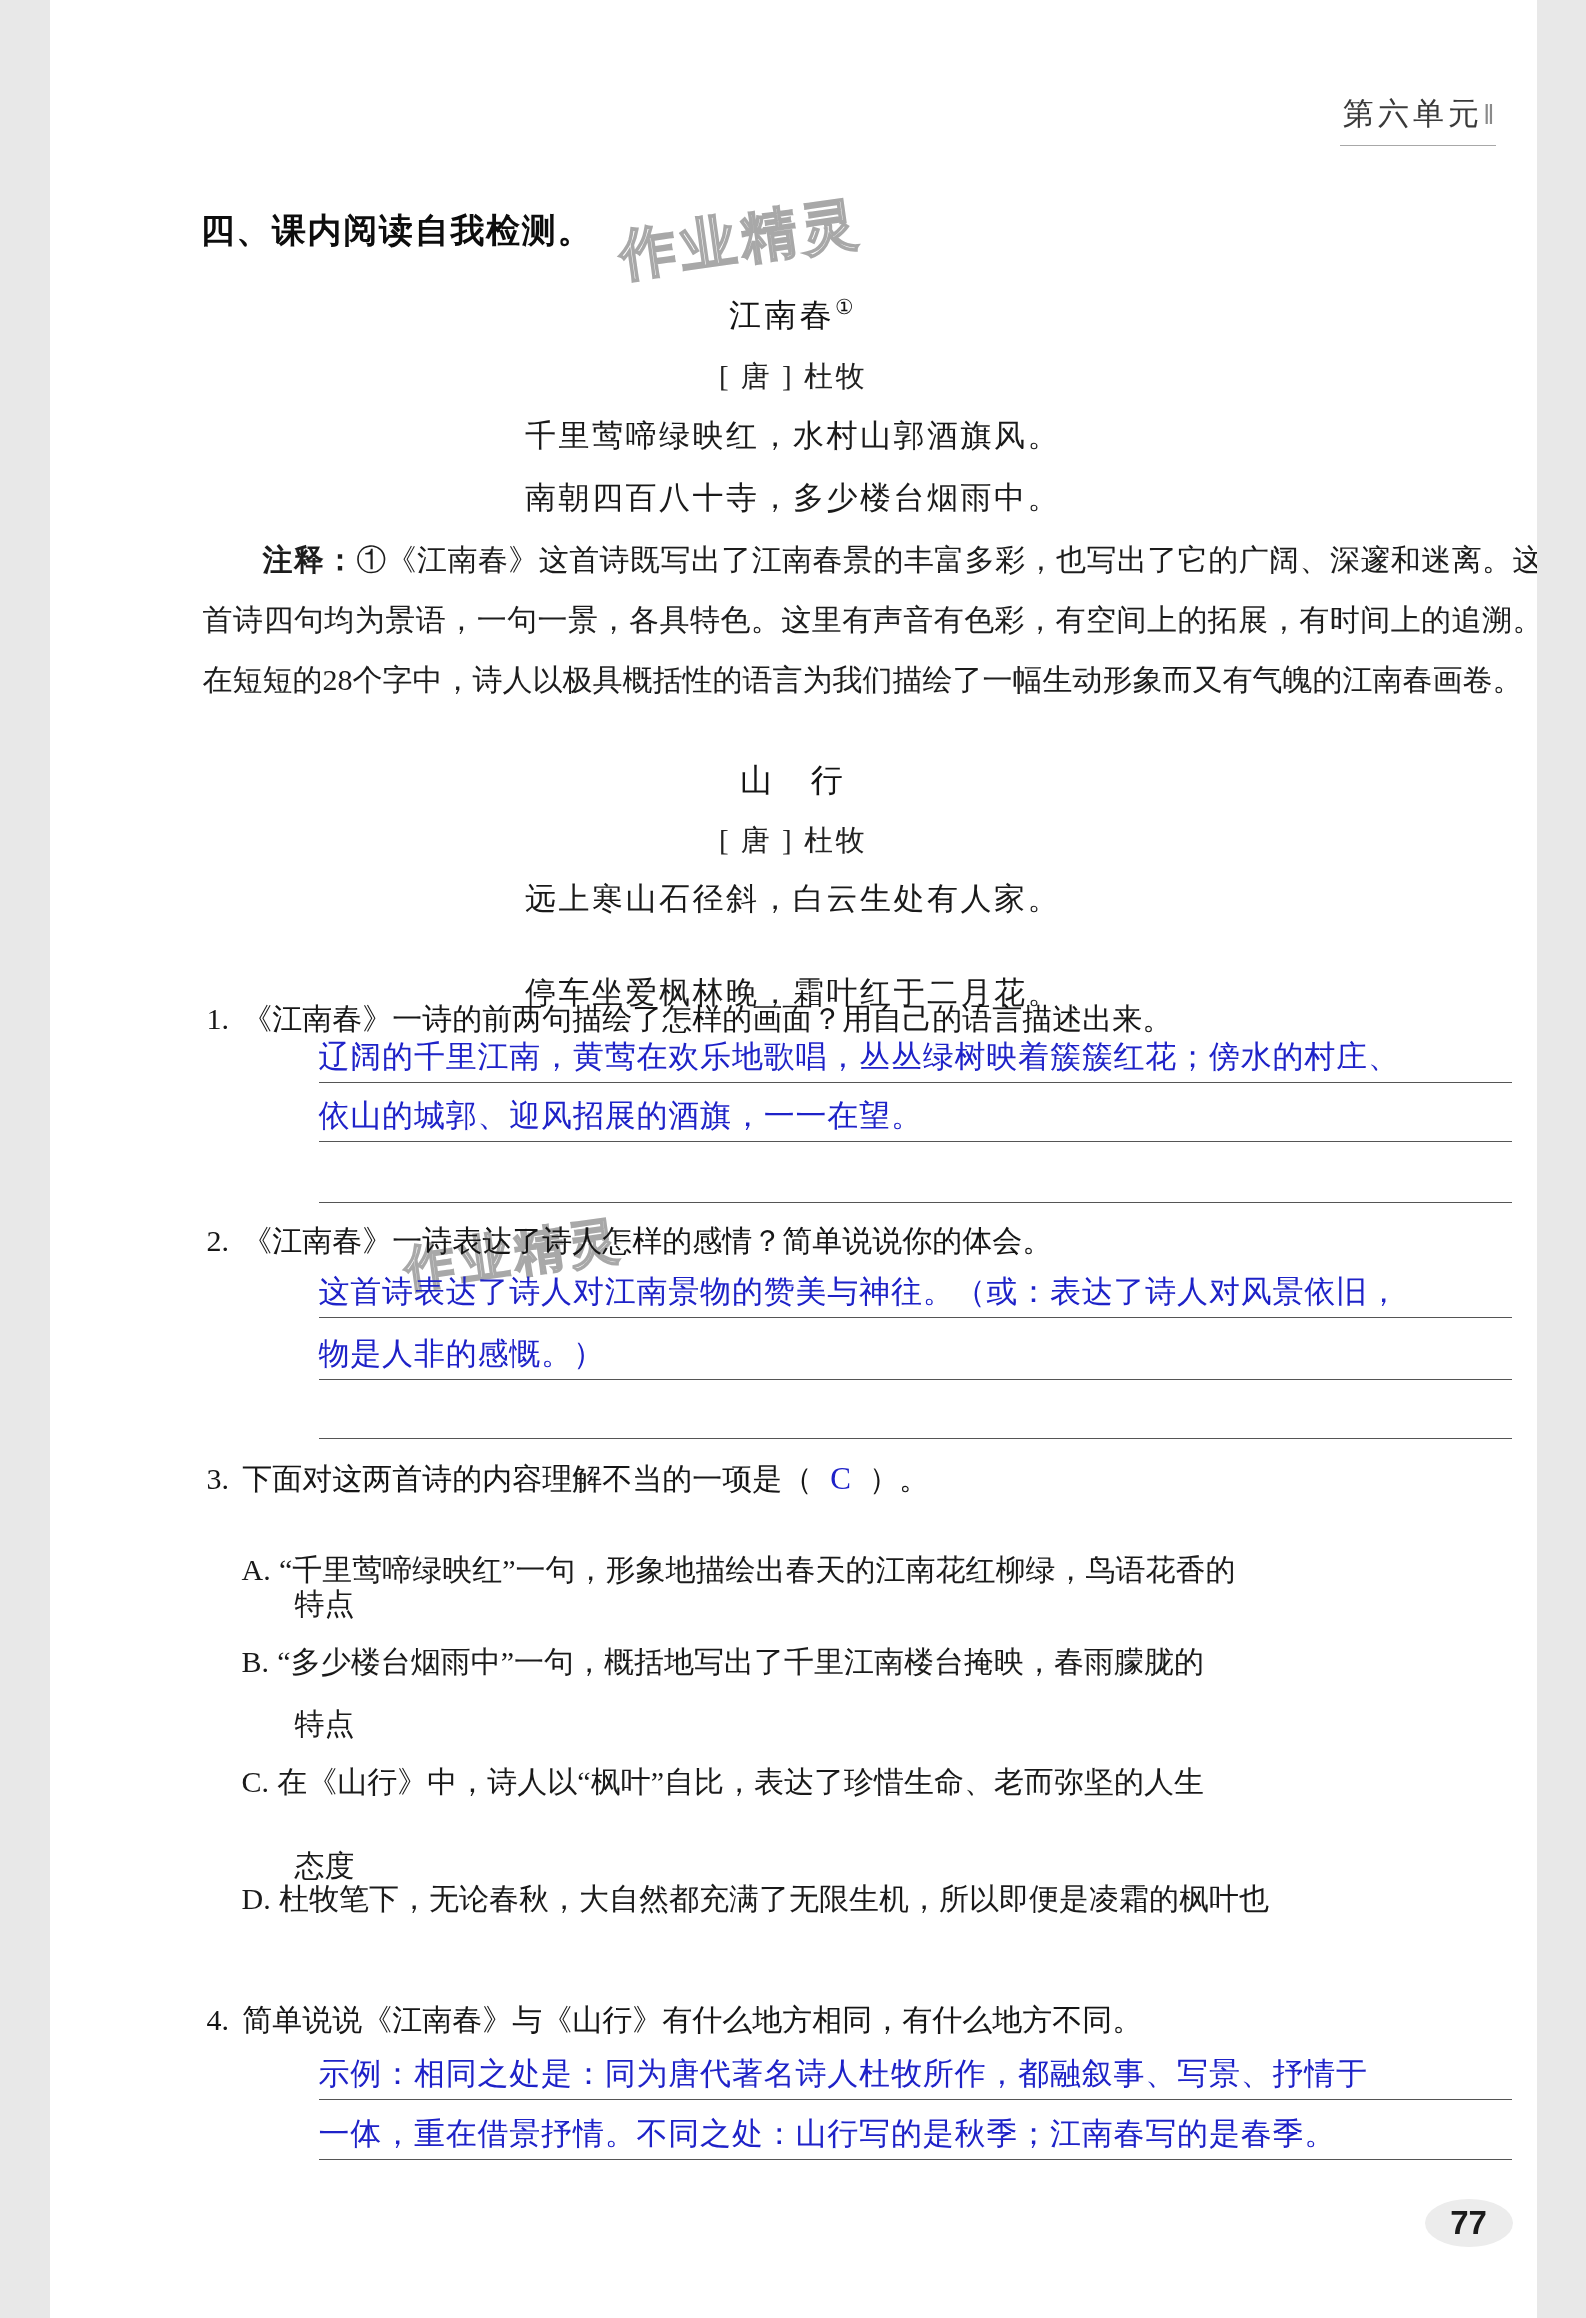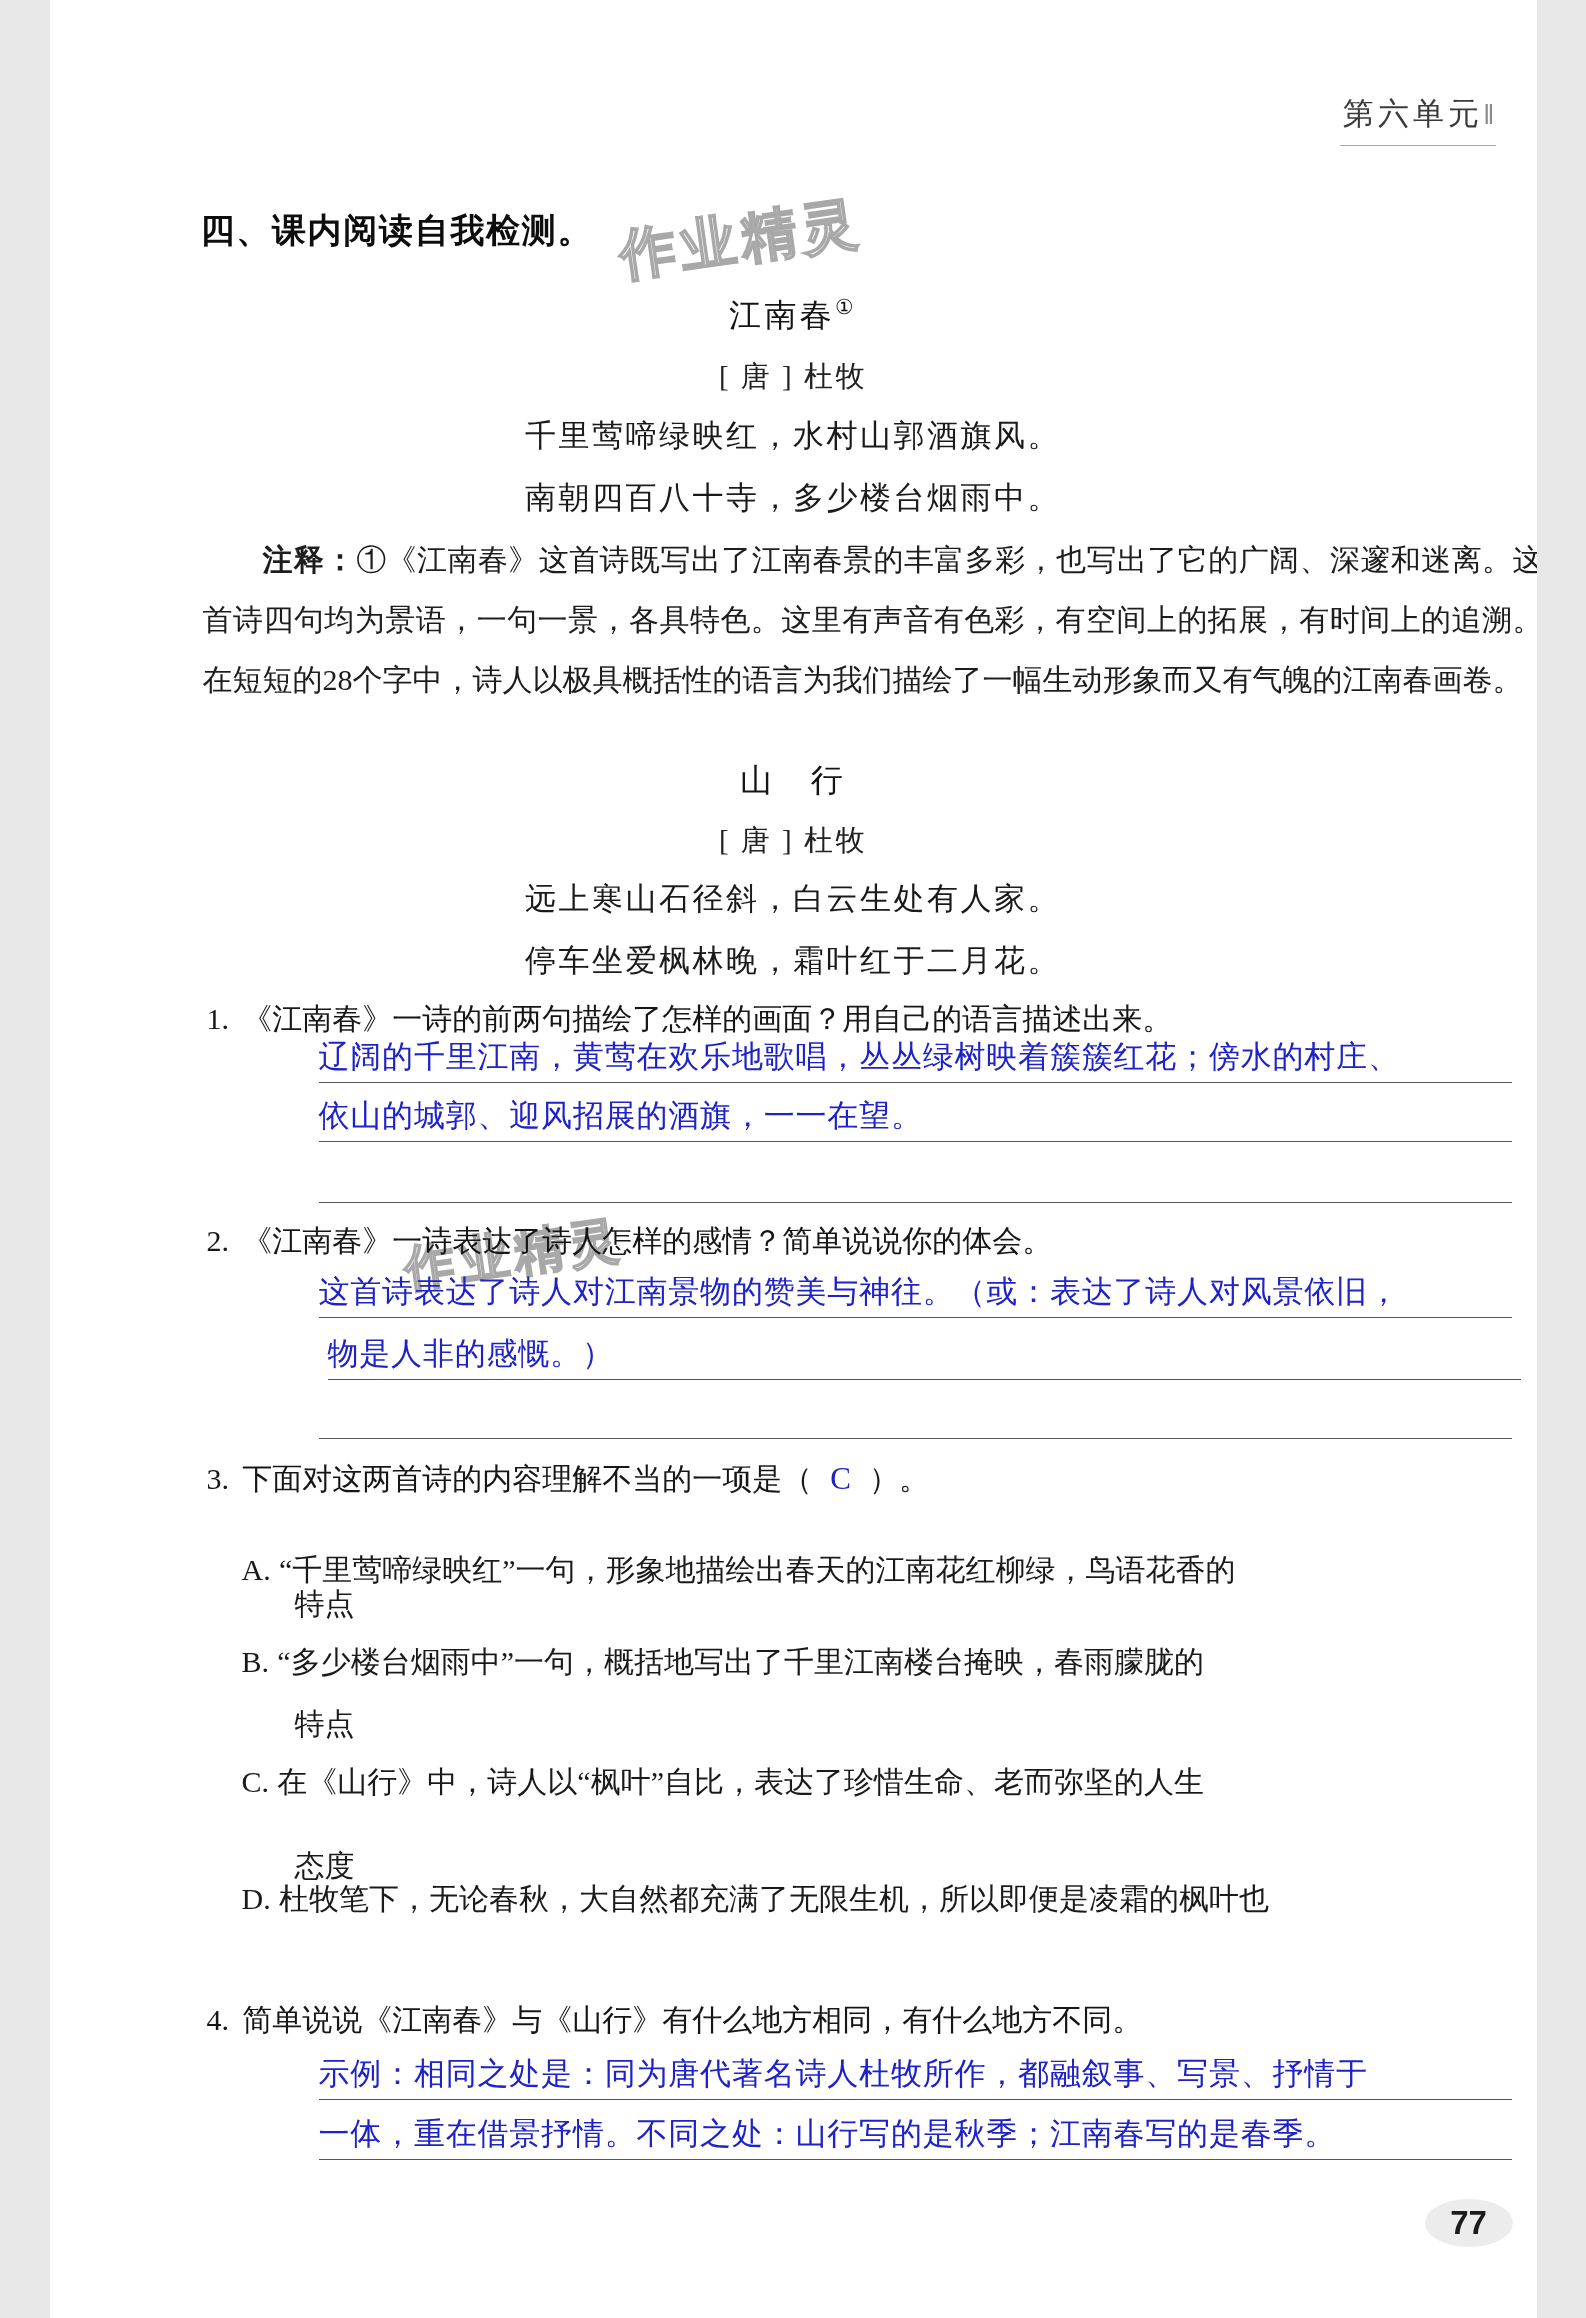--- a/index.html
+++ b/index.html
@@ -118,34 +118,34 @@
   <div class="abs centered poem-line" style="top:415px;">千里莺啼绿映红，水村山郭酒旗风。</div>
   <div class="abs centered poem-line" style="top:477px;">南朝四百八十寺，多少楼台烟雨中。</div>
 
   <div class="abs note">
     <b>注释：</b><span>①《江南春》这首诗既写出了江南春景的丰富多彩，也写出了它的广阔、深邃和迷离。这首诗四句均为景语，一句一景，各具特色。这里有声音有色彩，有空间上的拓展，有时间上的追溯。在短短的28个字中，诗人以极具概括性的语言为我们描绘了一幅生动形象而又有气魄的江南春画卷。</span>
   </div>
 
   <div class="abs centered poem-title" style="top:759px;">山　行</div>
   <div class="abs centered poem-author" style="top:821px;">[ 唐 ] 杜牧</div>
   <div class="abs centered poem-line" style="top:878px;">远上寒山石径斜，白云生处有人家。</div>
-  <div class="abs centered poem-line" style="top:940px;text-align:center;">停车坐爱枫林晚，霜叶红于二月花。</div>
+  <div class="abs centered poem-line" style="top:972px;text-align:center;">停车坐爱枫林晚，霜叶红于二月花。</div>
 
   <div class="abs question" style="top:999px;">
     <span class="qnum">1.</span><span>《江南春》一诗的前两句描绘了怎样的画面？用自己的语言描述出来。</span>
   </div>
   <div class="answer-row" style="top:1036px;">辽阔的千里江南，黄莺在欢乐地歌唱，丛丛绿树映着簇簇红花；傍水的村庄、</div>
   <div class="answer-row" style="top:1095px;">依山的城郭、迎风招展的酒旗，一一在望。</div>
   <div class="answer-row" style="top:1156px;"></div>
 
   <div class="abs question" style="top:1221px;">
     <span class="qnum">2.</span><span>《江南春》一诗表达了诗人怎样的感情？简单说说你的体会。</span>
   </div>
   <div class="answer-row" style="top:1271px;">这首诗表达了诗人对江南景物的赞美与神往。（或：表达了诗人对风景依旧，</div>
-  <div class="answer-row" style="top:1333px;margin-left:9px;">物是人非的感慨。）</div>
+  <div class="answer-row" style="top:1333px;">物是人非的感慨。）</div>
   <div class="answer-row" style="top:1392px;"></div>
 
   <div class="abs question" style="top:1459px;">
     <span class="qnum">3.</span><span>下面对这两首诗的内容理解不当的一项是（</span><span class="blue choice-blank">C</span><span>）。</span>
   </div>
 
   <div class="abs option" style="top:1522px;margin-top:28px;">
     <span class="opt-label">A.</span><span>“千里莺啼绿映红”一句，形象地描绘出春天的江南花红柳绿，鸟语花香的</span>
   </div>
   <div class="abs option option-cont" style="top:1584px;">特点</div>

